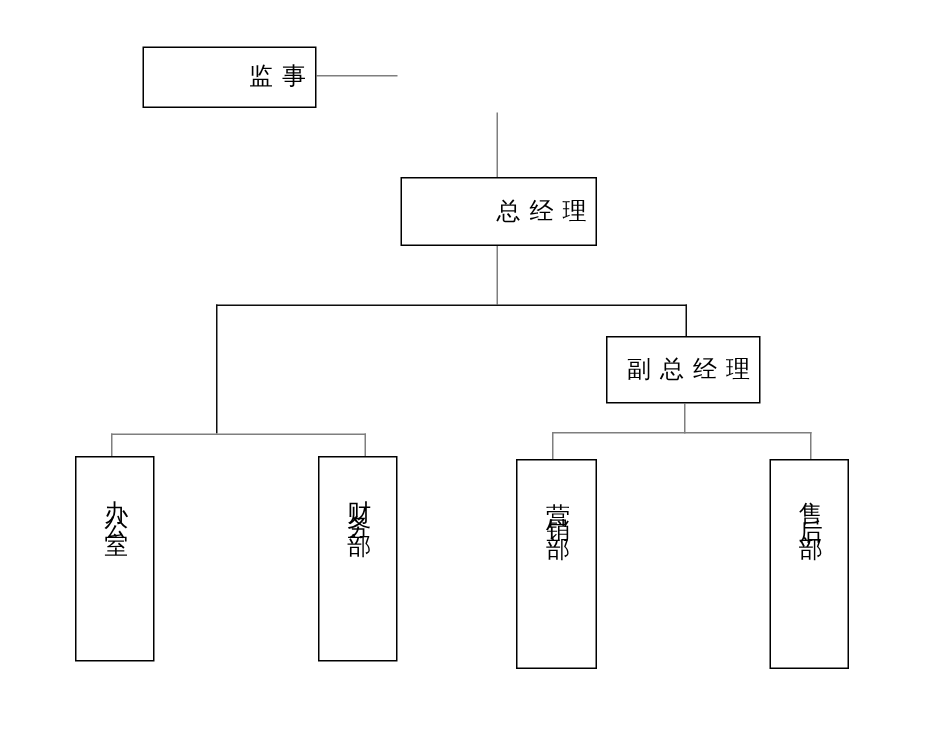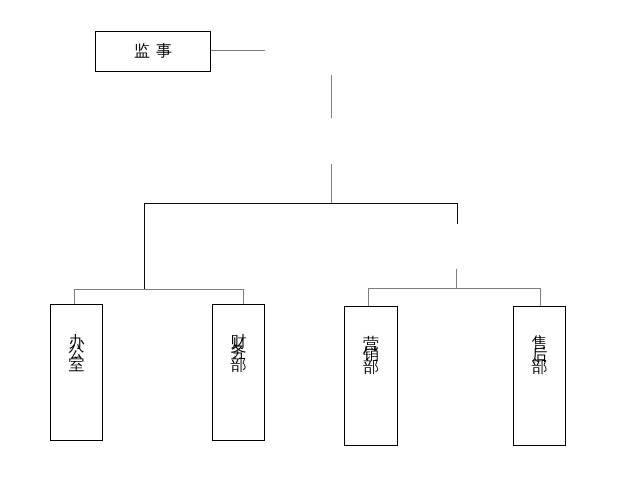--- a/index.html
+++ b/index.html
@@ -17,21 +17,21 @@
   }
   .node {
     position: absolute;
     box-sizing: border-box;
     border: 1.5px solid var(--border, #000000);
     background: #ffffff;
     display: flex;
     justify-content: center;
     color: var(--text, #000000);
   }
-  .hnode { align-items: center; }
+  .hnode { align-items: center; justify-content: flex-end; }
   .hnode .label {
     font-size: 16px;
     letter-spacing: 6px;
     text-indent: 6px;
     white-space: nowrap;
   }
   .vnode { align-items: flex-start; padding-top: 15px; }
   .vnode .label {
     font-size: 16px;
     writing-mode: vertical-lr;
@@ -87,21 +87,27 @@
   <div class="edge" id="e-stub-finance"></div>
   <div class="edge" id="e-bracket-right"></div>
   <div class="edge" id="e-stub-marketing"></div>
   <div class="edge" id="e-stub-aftersales"></div>
 
   <div class="node hnode" id="n-supervisor">
     <span class="label">监事</span>
   </div>
 
 
+  <div class="node hnode" id="n-gm">
+    <span class="label">总经理</span>
+  </div>
 
+  <div class="node hnode" id="n-dgm">
+    <span class="label">副总经理</span>
+  </div>
 
   <div class="node vnode" id="n-office">
     <span class="label">办公室</span>
   </div>
 
   <div class="node vnode" id="n-finance">
     <span class="label">财务部</span>
   </div>
 
   <div class="node vnode" id="n-marketing">

